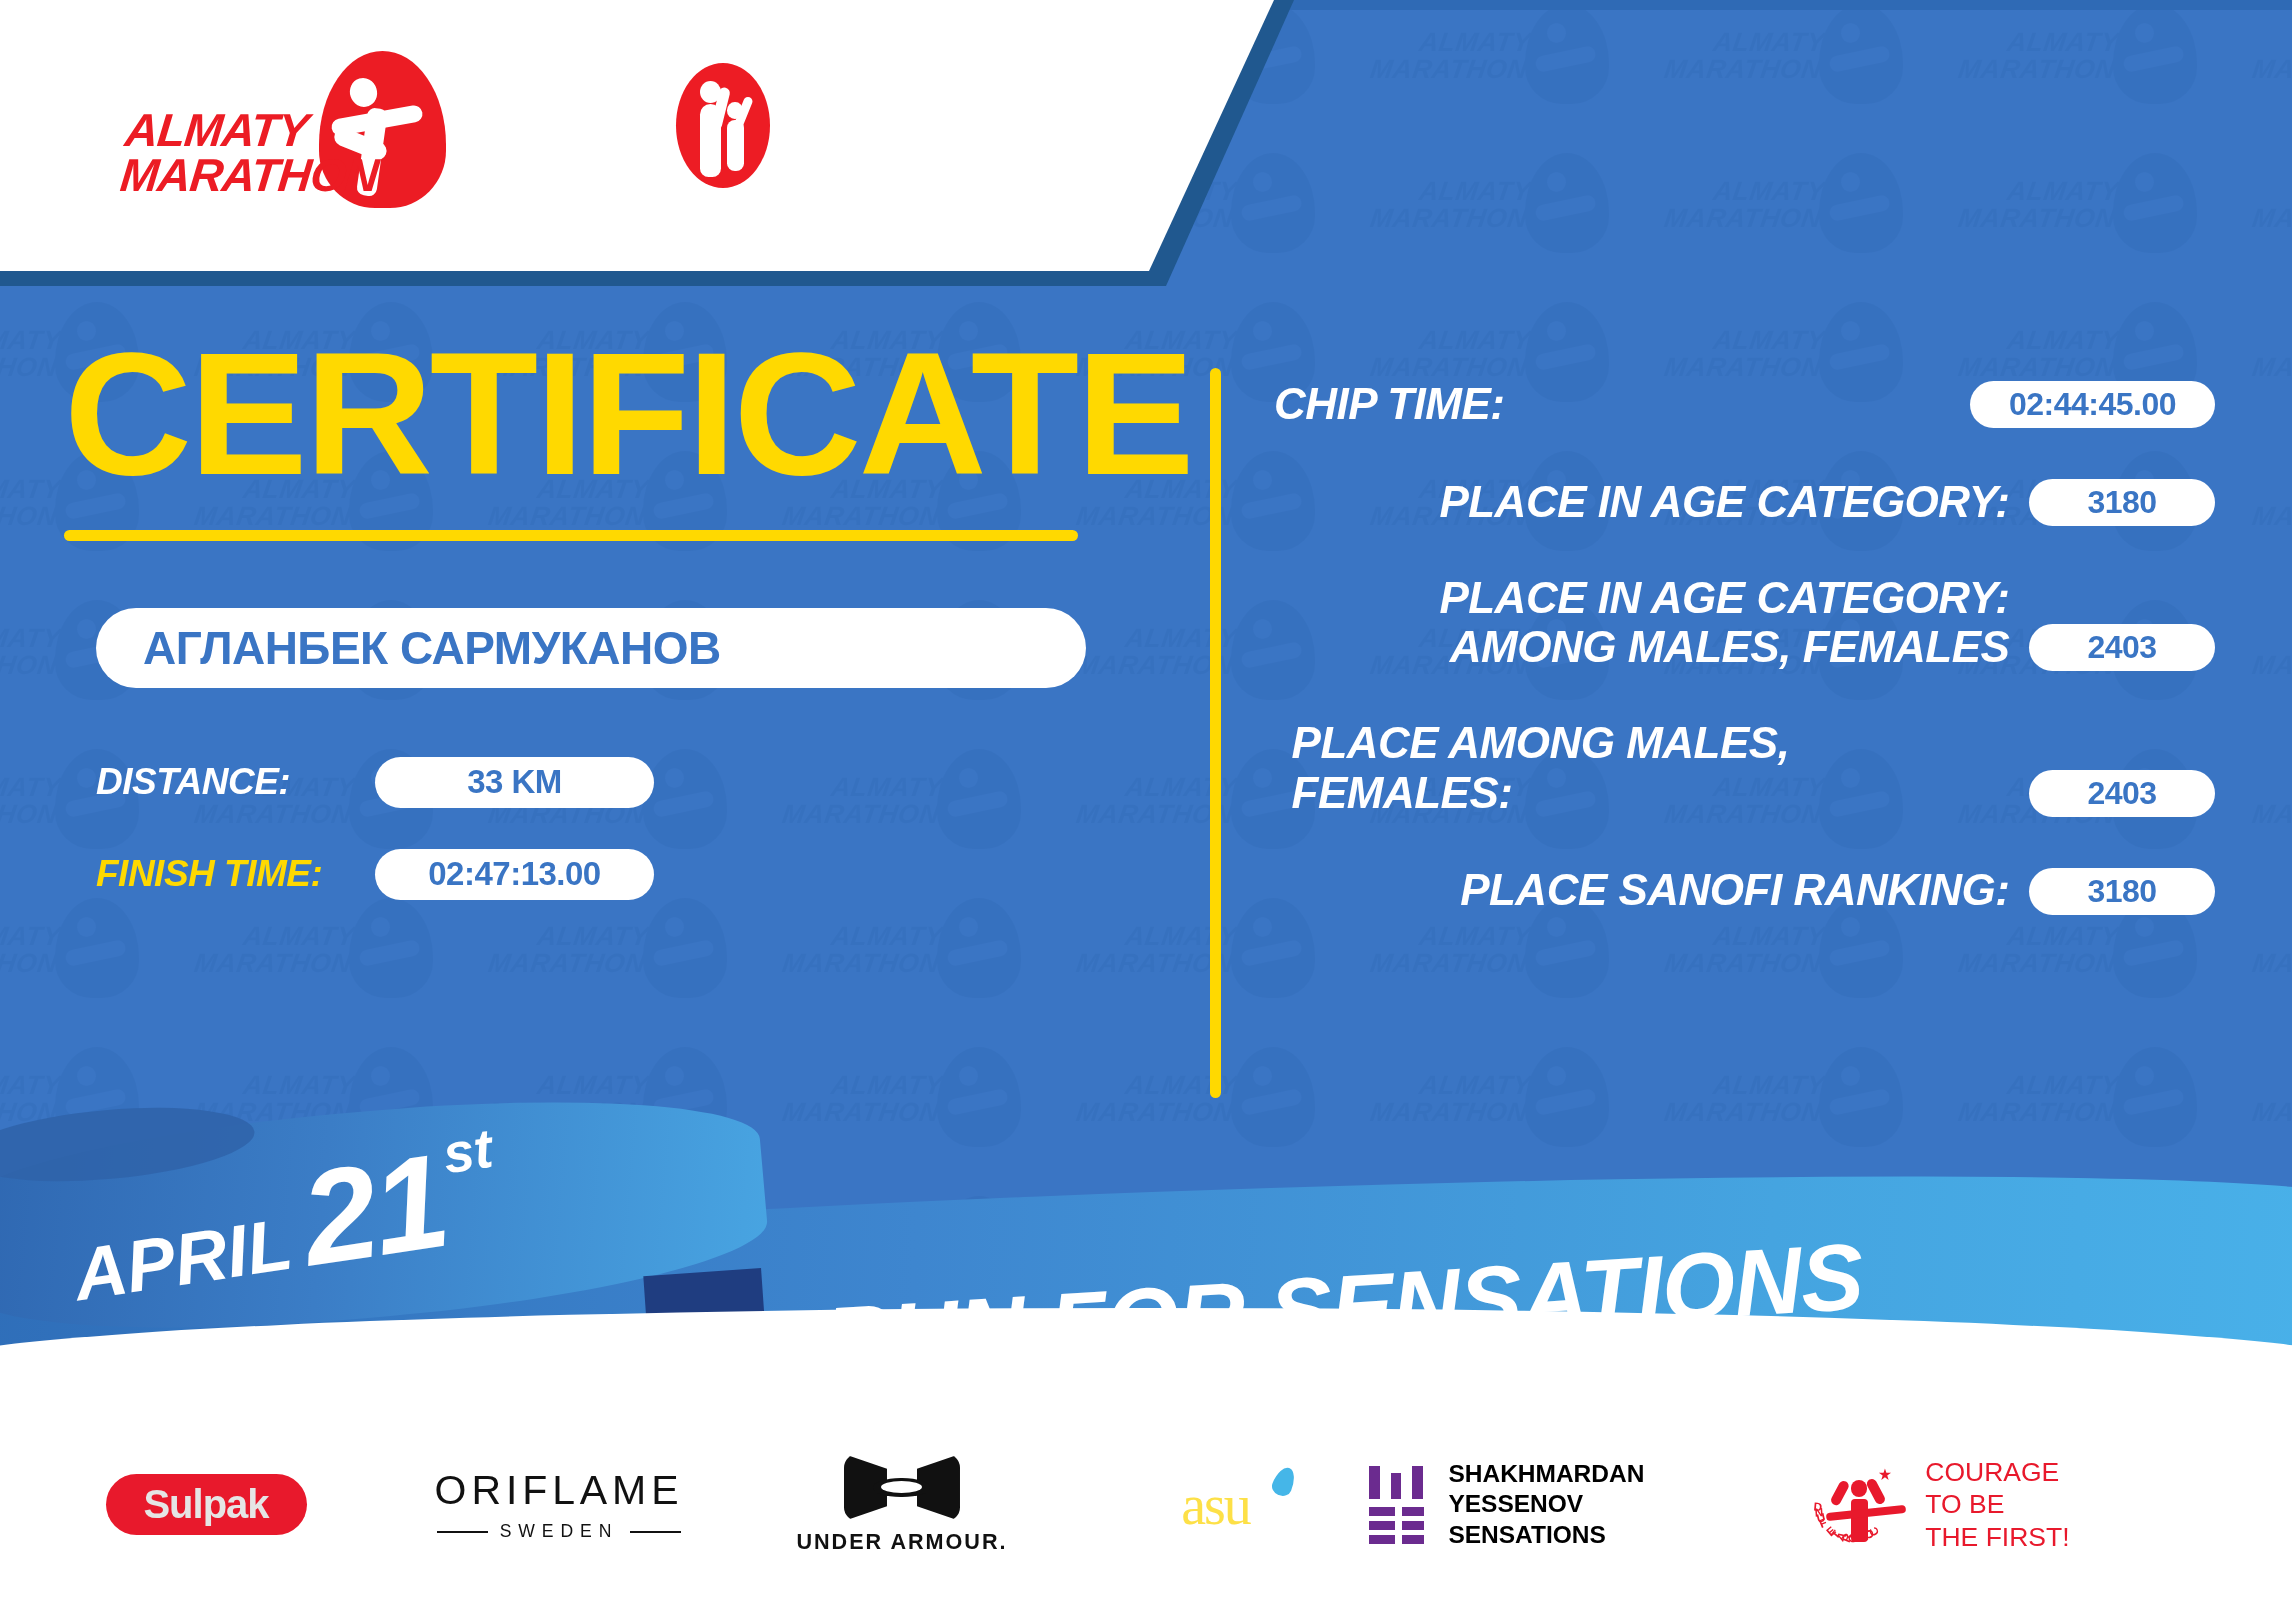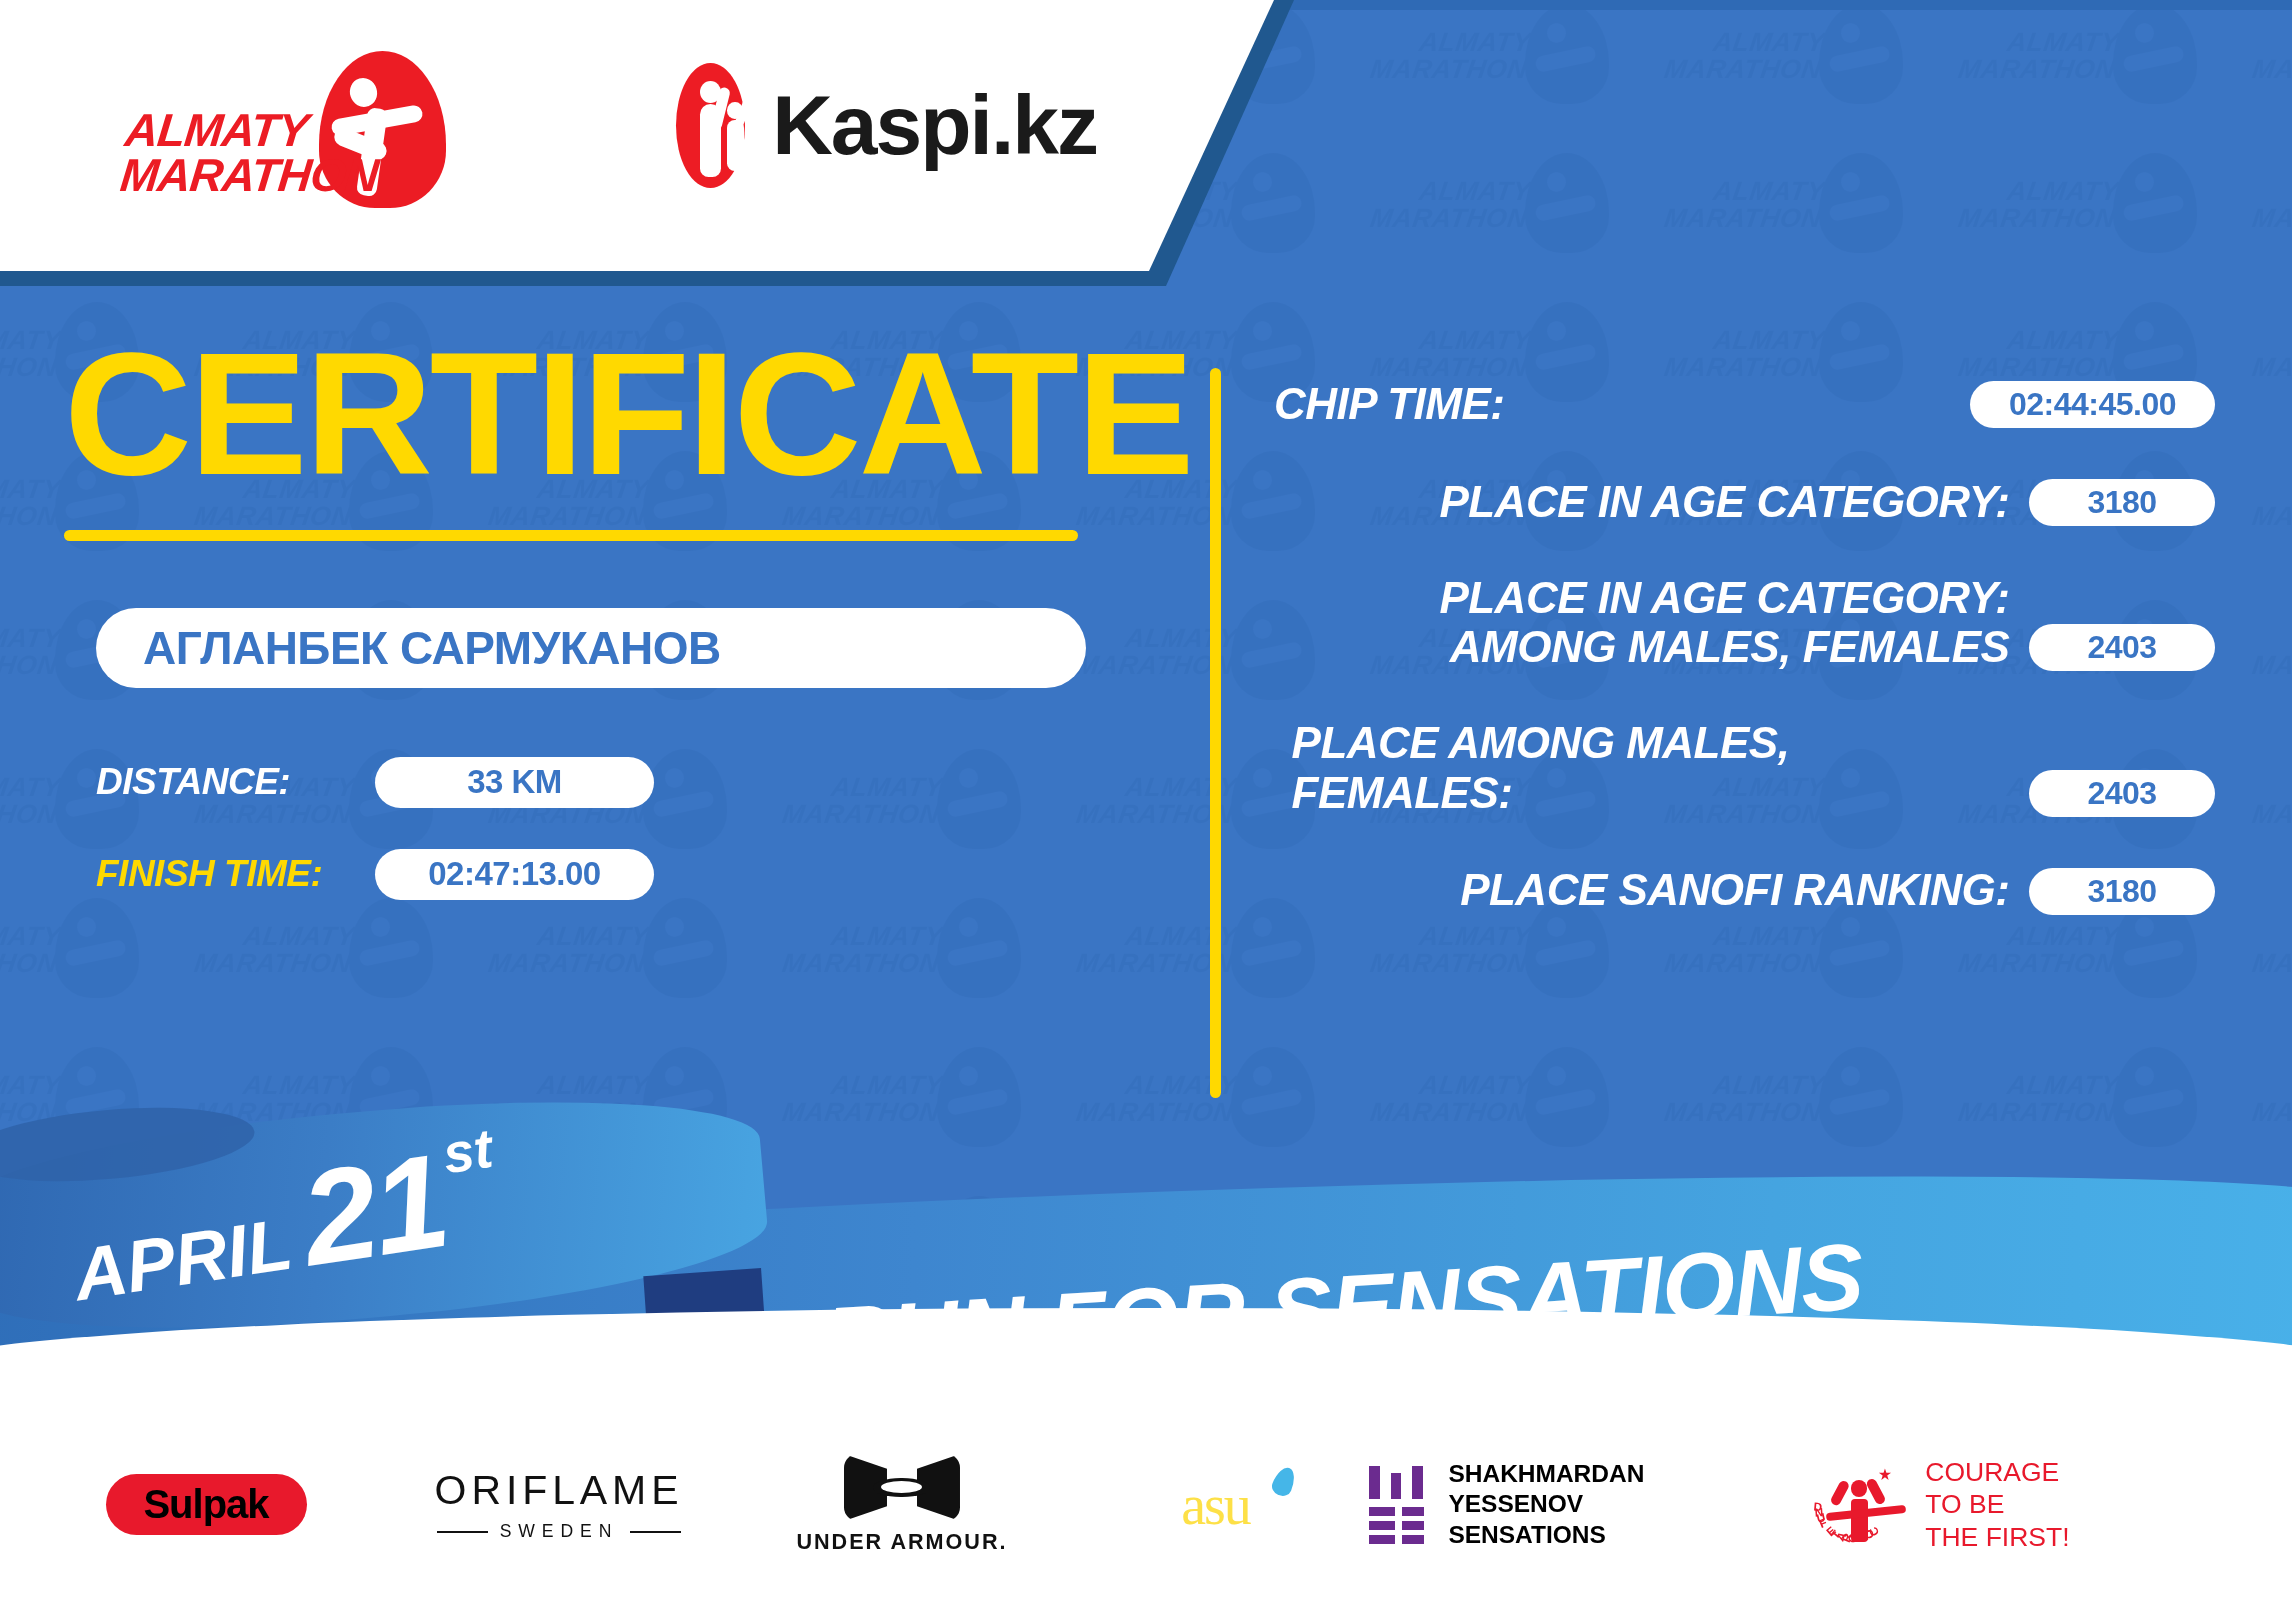--- a/index.html
+++ b/index.html
@@ -421,21 +421,21 @@
   .sp-yessenov { width:412px; margin-left:29px; }
   .sp-courage { width:294px; margin-left:19.6px; }
 
   .sulpak-pill {
     width:201px; height:61px;
     background:#e8192c;
     border-radius:31px;
     display:flex; align-items:center; justify-content:center;
   }
   .sulpak-pill span {
-    color:#000000; font-weight:bold; font-size:40px; letter-spacing:-1px;
+    color:#e5e5e5; font-weight:bold; font-size:40px; letter-spacing:-1px;
   }
 
   .sanofi { text-align:center; }
   .sanofi-mark { position:relative; width:71px; height:51px; margin:0 auto 3.9px; }
   .sanofi-mark .s1 {
     position:absolute; left:25.5px; top:0;
     width:39px; height:29px;
     background:#c9a06a;
     border-radius:25.5px 25.5px 3.9px 25.5px;
   }
@@ -1232,21 +1232,20 @@
 
       <div class="kaspi-logo">
         <div class="kaspi-mark">
           <div class="k-head"></div>
             <div class="k-arm"></div>
             <div class="k-body"></div>
           <div class="k-child-head"></div>
             <div class="k-child-arm"></div>
             <div class="k-child-body"></div>
         </div>
-        <div class="kaspi-text">Kaspi.kz</div>
       </div>
 
     </div>
   </div>
 
   <div class="main">
 
     <div class="left-col">
       <div class="cert-title">CERTIFICATE</div>
       <div class="cert-rule"></div>

